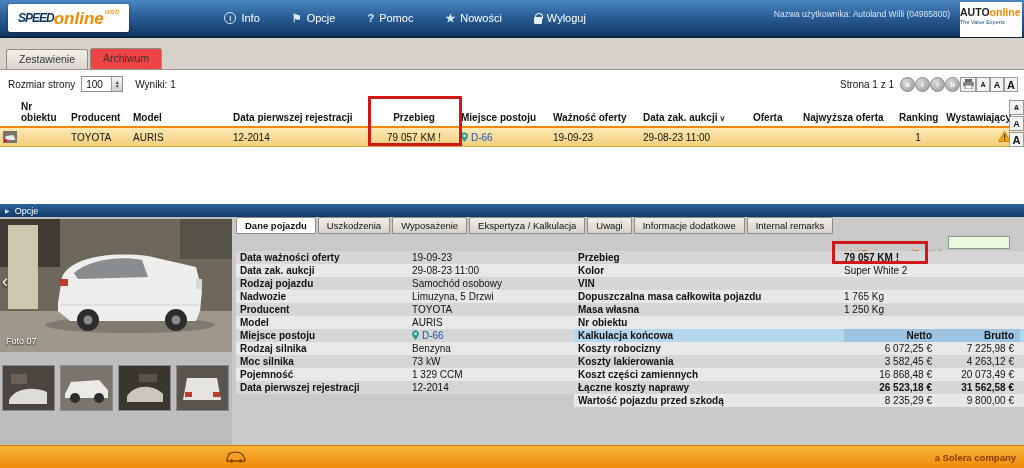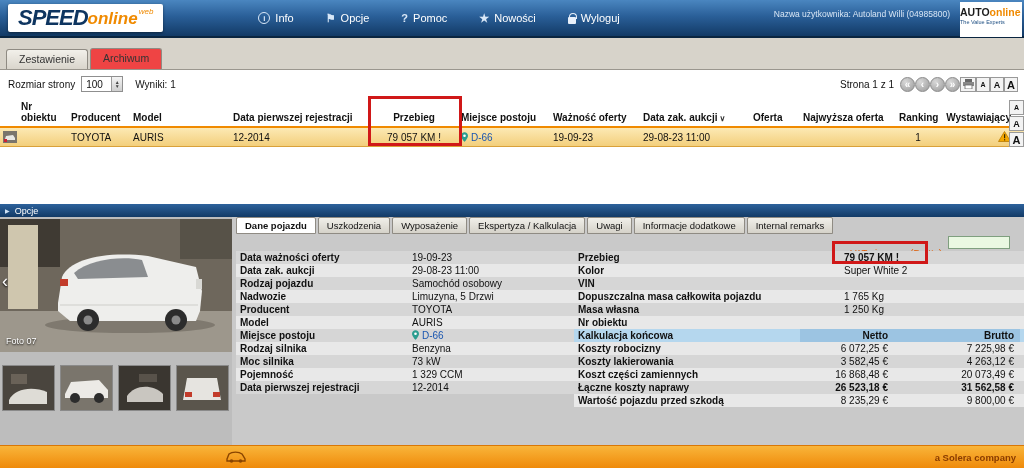--- a/index.html
+++ b/index.html
@@ -19,21 +19,21 @@
     background:linear-gradient(180deg,#4a86c0 0%, #2a5f98 45%, #123a66 100%);
     border-bottom:2px solid #0a2540;
     display:flex; align-items:center;
     position:relative;
   }
   .logo-box {
     background:#fff; margin-left:8px; padding:2px 10px 4px;
     border-radius:2px; height:28px; display:flex; align-items:flex-start;
     box-shadow:0 1px 3px rgba(0,0,0,.45); cursor:pointer;
   }
-  .logo-speed { font-style:italic; font-weight:bold; font-size:22px; color:#0e3560; letter-spacing:-1px; line-height:24px;}
+  .logo-speed { font-style:italic; font-weight:bold; font-size:12px; color:#0e3560; letter-spacing:-1px; line-height:24px;}
   .logo-online { font-style:italic; font-weight:bold; font-size:17px; color:#f08a00; line-height:25px;}
   .logo-web { font-size:8px; color:#f08a00; margin-left:1px; margin-top:1px; font-style:italic;}
   .top-menu { display:flex; gap:32px; margin-left:95px; }
   .menu-item { display:flex; align-items:center; gap:5px; color:#fff; font-size:11px; cursor:pointer; text-decoration:none;}
   .mi { color:#d9e8f8; font-size:11px; font-weight:bold; }
   .mi-circle { width:12px; height:12px; border:1px solid #d9e8f8; border-radius:50%; display:inline-flex; align-items:center; justify-content:center; font-size:8px; }
   .lock { width:8px; height:7px; background:#e8f0fa; border-radius:1px; position:relative; display:inline-block; margin-top:4px;}
   .lock::before { content:""; position:absolute; top:-4px; left:1px; width:6px; height:5px; border:1.5px solid #e8f0fa; border-bottom:none; border-radius:4px 4px 0 0;}
   .user-label { position:absolute; right:74px; top:9px; font-size:8.5px; color:#d8e6f5; }
   .brand-box {
@@ -132,21 +132,21 @@
   .frow:nth-child(even) { background:#e8e8e8; }
   .fcols { display:flex; }
   .fcol-left { width:338px; flex:none; }
   .fcol-right { flex:1; }
   .flabel { width:172px; flex:none; font-weight:bold; }
   .fvalue { flex:1; white-space:nowrap; }
   .flabel-r { width:266px; flex:none; font-weight:bold; }
   .fvalue-r { flex:1; white-space:nowrap; }
   .bold { font-weight:bold; }
   .k-head { background:#b5d7ee !important; }
-  .k-title { width:222px; flex:none; font-weight:bold; }
+  .k-title { width:266px; flex:none; font-weight:bold; }
   .k-n { width:92px; flex:none; text-align:right; padding-right:4px; }
   .k-b { flex:1; text-align:right; padding-right:6px; }
   .k-hd-cell { background:#9cc4e2; font-weight:bold; height:13px; line-height:13px; }
   .pin { margin-right:3px; vertical-align:-1px; }
 
   
   .footer { height:23px; background:linear-gradient(#f9b53a,#ef8a0a); border-top:1px solid #d97706; position:relative; }
   .footer-car { position:absolute; left:225px; top:4px; }
   .solera { position:absolute; right:8px; top:6px; font-size:9.5px; font-weight:bold; color:#8a3c00; }
 

